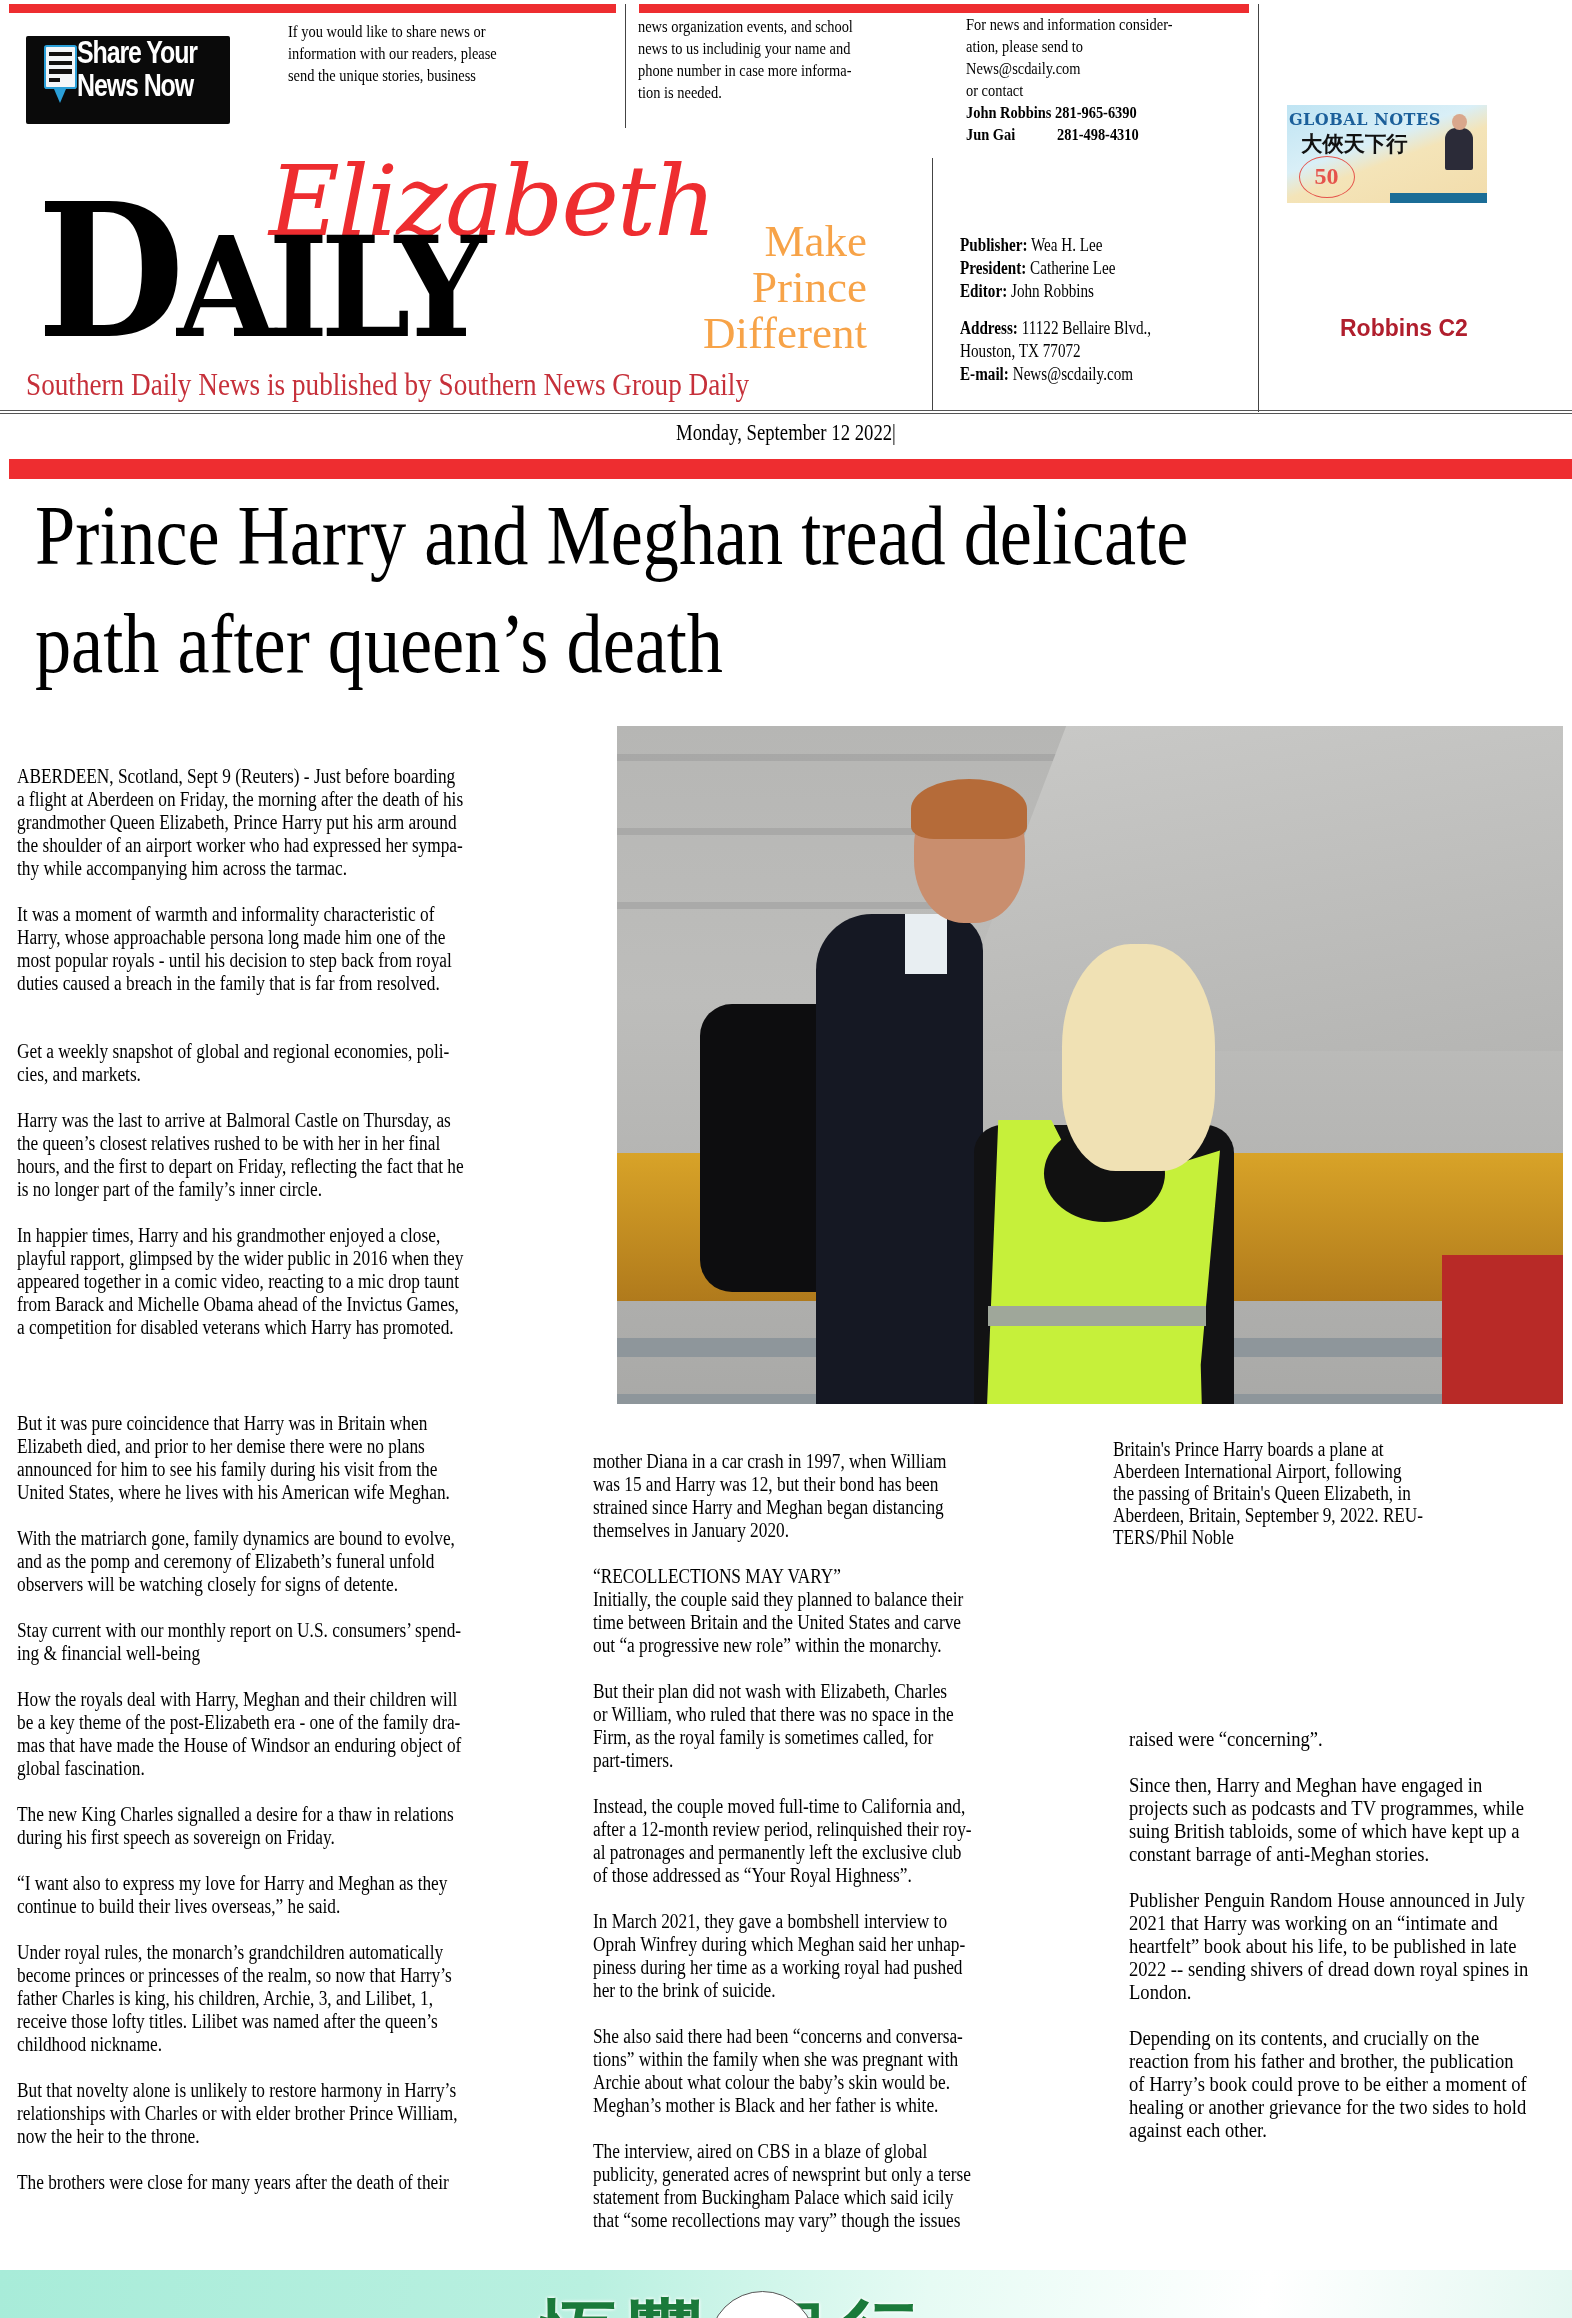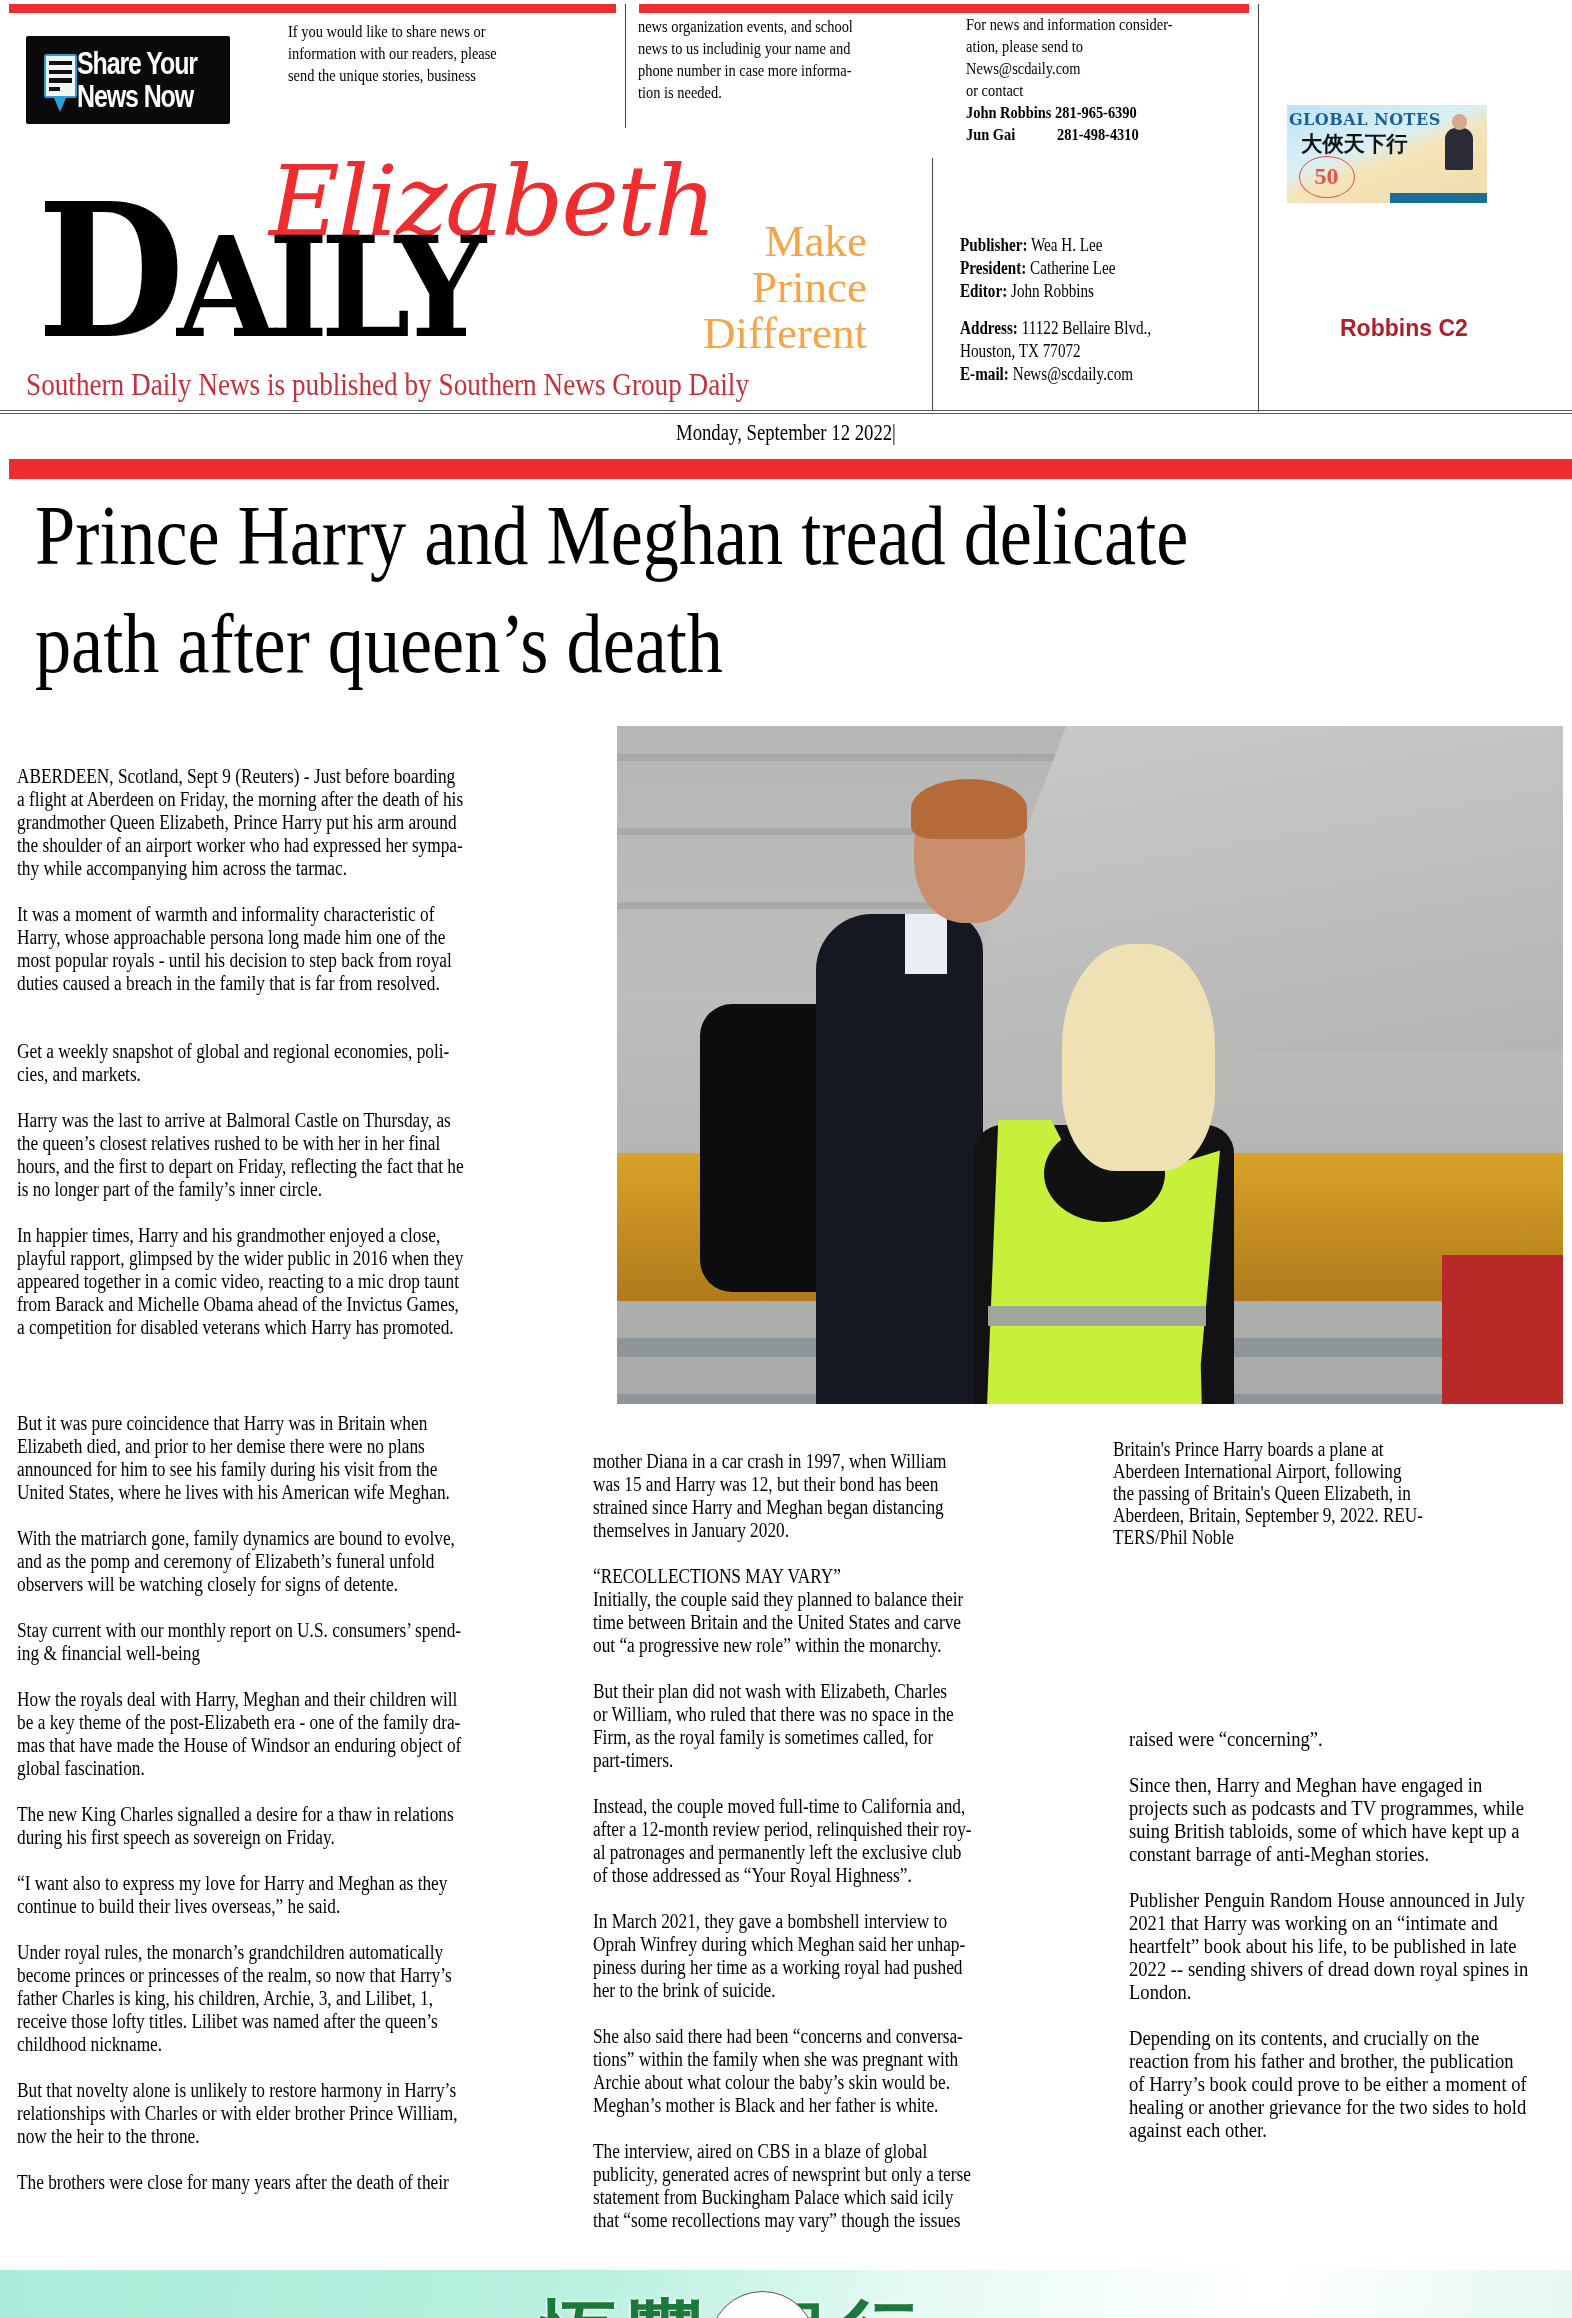--- a/index.html
+++ b/index.html
@@ -3,21 +3,21 @@
 <meta charset="utf-8">
 <style>
   * { box-sizing: border-box; margin: 0; padding: 0; }
   html, body { width: 1572px; height: 2966px; background: #fff; overflow: hidden; }
   body { position: relative; font-family: "Liberation Serif", "DejaVu Serif", serif; color: #000; }
   .abs { position: absolute; }
 
   
   .redbar { background: #ee2d30; position: absolute; }
   .vline { position: absolute; width: 1.4px; background: #444; }
-  .share-badge { left: 26.4px; top: 36px; width: 204px; height: 88px; background: #0a0a0a; border-radius: 1.9px; display: flex; align-items: center; padding-left: 14px; }
+  .share-badge { left: 26.4px; top: 36px; width: 204px; height: 88px; background: #0a0a0a; border-radius: 1.9px; display: flex; padding-left: 14px; }
   .share-icon { width: 42px; height: 70px; position: relative; margin-right: 9.3px; }
   .share-icon .doc { position: absolute; left: 3.7px; top: 9.3px; width: 33px; height: 44px; background: #f3f6f9; border: 2.3px solid #2a9fd8; border-radius: 2.8px; }
   .share-icon .doc i { display: block; height: 4.2px; background: #111; margin: 4.6px 2.8px 0; }
   .share-icon .tail { position: absolute; left: 14px; top: 53px; width: 0; height: 0; border-left: 6.5px solid transparent; border-right: 6.5px solid transparent; border-top: 14px solid #2a9fd8; }
   .share-text { font-family: "Liberation Sans", "DejaVu Sans", sans-serif; font-weight: bold; color: #fff; font-size: 32px; line-height: 33px; letter-spacing: -1.4px; transform: scaleX(0.78); transform-origin: left center; white-space: nowrap; }
   .intro-text { font-size: 17.6px; line-height: 22px; transform: scaleX(0.82); transform-origin: left top; white-space: nowrap; }
   .contact-text { font-size: 17.6px; line-height: 22px; transform: scaleX(0.82); transform-origin: left top; white-space: nowrap; }
   .contact-text b { font-weight: bold; }
   .logo-southern { left: 269px; top: 153px; font-family: "DejaVu Serif", serif; font-style: italic; color: #ee2d30; font-size: 97px; line-height: 97px; letter-spacing: -1.9px; }
   .logo-daily { left: 37px; top: 179px; font-family: "DejaVu Serif", serif; font-weight: bold; color: #000; font-size: 185px; line-height: 185px; letter-spacing: -8.3px; transform: scaleX(0.92); transform-origin: left top; white-space: nowrap; }

